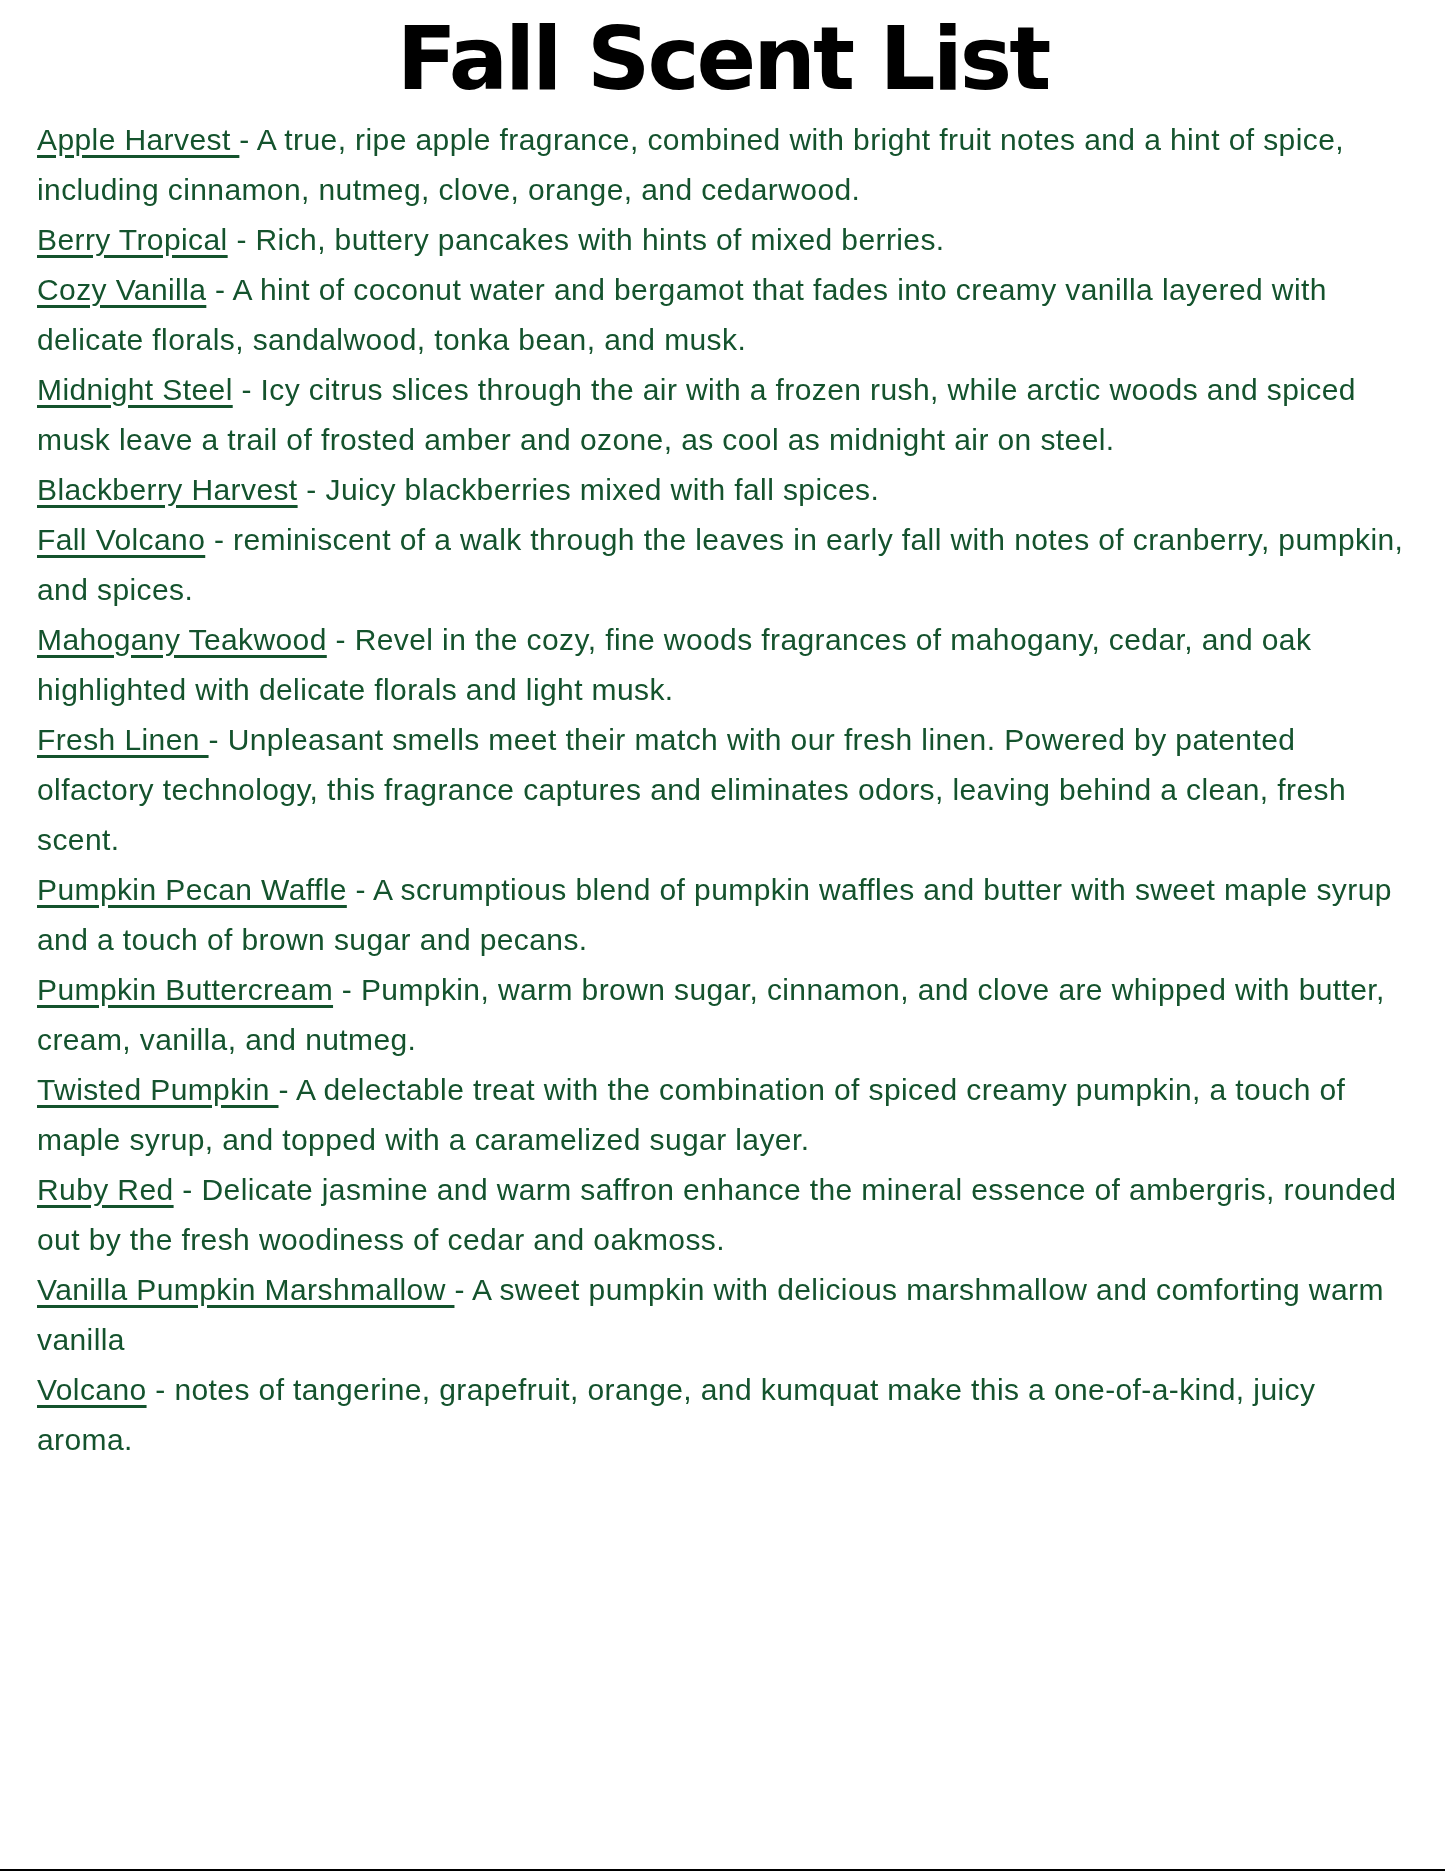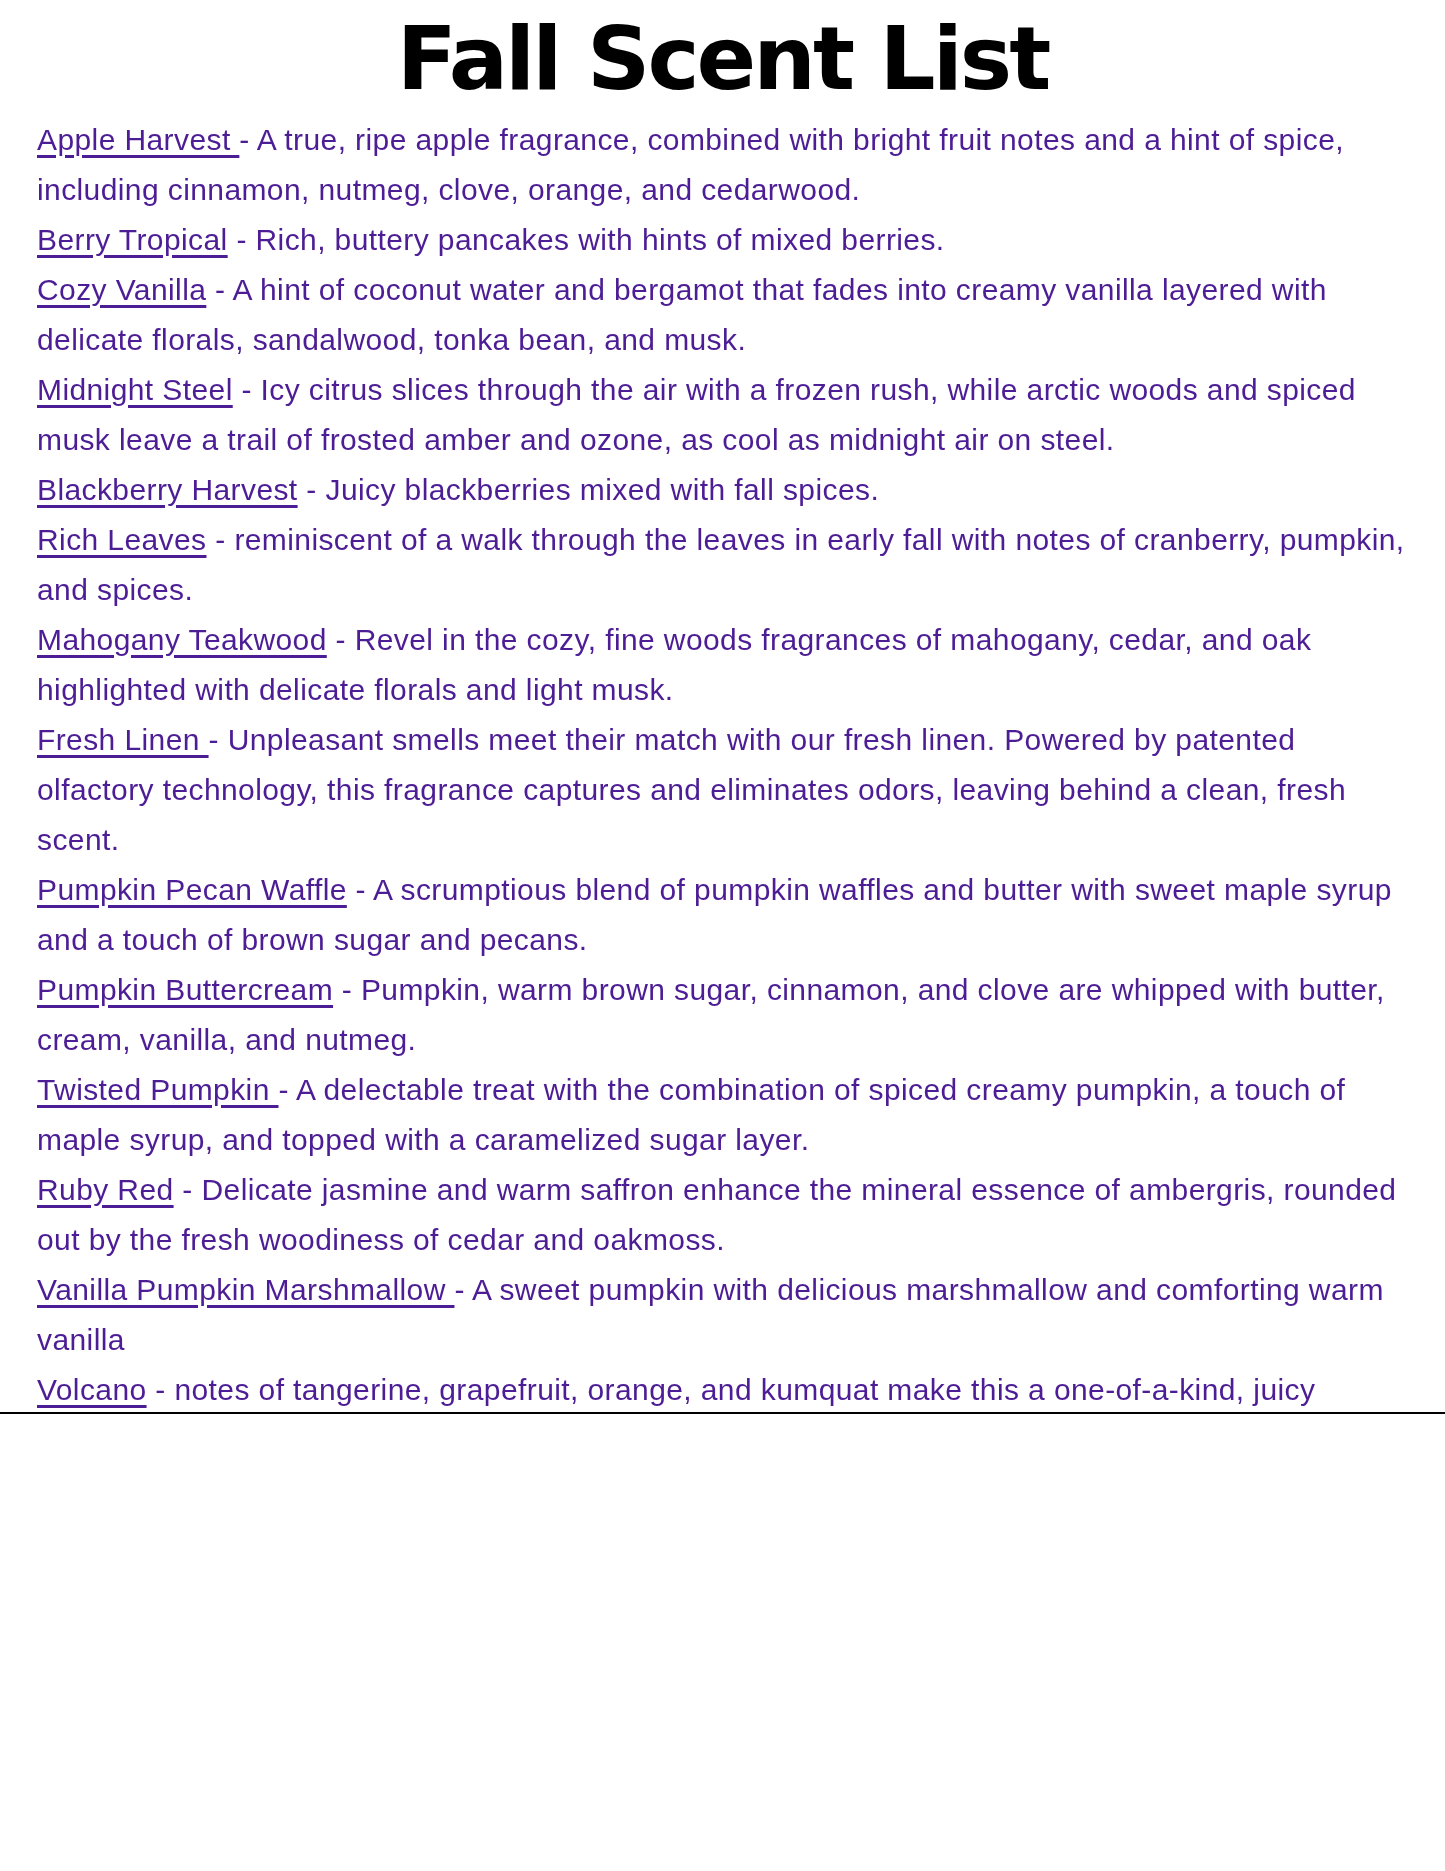--- a/index.html
+++ b/index.html
@@ -3,21 +3,21 @@
 <meta charset="utf-8">
 <style>
   html, body {
     margin: 0;
     padding: 0;
     background: #ffffff;
   }
   .page {
     position: relative;
     width: 1445px;
-    height: 1414px;
+    height: 1871px;
     background: #ffffff;
     color: #000000;
     overflow: hidden;
     box-sizing: border-box;
   }
   .page-title {
     margin: 0;
     padding-top: 10px;
     text-align: center;
     font-family: "DejaVu Sans", sans-serif;
@@ -26,21 +26,21 @@
     line-height: 1.12;
     letter-spacing: -3px;
     color: #000000;
   }
   .scent-list {
     padding: 6px 26px 0 37px;
     font-family: "Liberation Sans", sans-serif;
     font-size: 30px;
     line-height: 50px;
     letter-spacing: 0.4px;
-    color: #4c1d95;
+    color: #14532d;
   }
   .scent-entry {
     margin: 0;
   }
   .scent-name {
     text-decoration: underline;
     text-decoration-thickness: 2.5px;
     text-underline-offset: 5px;
   }
   .page-bottom-edge {
@@ -56,21 +56,21 @@
 <body>
 
 <div class="page">
   <h1 class="page-title">Fall Scent List</h1>
   <div class="scent-list">
       <p class="scent-entry"><span class="scent-name">Apple Harvest </span><span class="scent-sep">- </span><span class="scent-desc">A true, ripe apple fragrance, combined with bright fruit notes and a hint of spice, including cinnamon, nutmeg, clove, orange, and cedarwood.</span></p>
       <p class="scent-entry"><span class="scent-name">Berry Tropical</span><span class="scent-sep"> - </span><span class="scent-desc">Rich, buttery pancakes with hints of mixed berries.</span></p>
       <p class="scent-entry"><span class="scent-name">Cozy Vanilla</span><span class="scent-sep"> - </span><span class="scent-desc">A hint of coconut water and bergamot that fades into creamy vanilla layered with delicate florals, sandalwood, tonka bean, and musk.</span></p>
       <p class="scent-entry"><span class="scent-name">Midnight Steel</span><span class="scent-sep"> - </span><span class="scent-desc">Icy citrus slices through the air with a frozen rush, while arctic woods and spiced musk leave a trail of frosted amber and ozone, as cool as midnight air on steel.</span></p>
       <p class="scent-entry"><span class="scent-name">Blackberry Harvest</span><span class="scent-sep"> - </span><span class="scent-desc">Juicy blackberries mixed with fall spices.</span></p>
-      <p class="scent-entry"><span class="scent-name">Rich Leaves</span><span class="scent-sep"> - </span><span class="scent-desc">reminiscent of a walk through the leaves in early fall with notes of cranberry, pumpkin, and spices.</span></p>
+      <p class="scent-entry"><span class="scent-name">Fall Volcano</span><span class="scent-sep"> - </span><span class="scent-desc">reminiscent of a walk through the leaves in early fall with notes of cranberry, pumpkin, and spices.</span></p>
       <p class="scent-entry"><span class="scent-name">Mahogany Teakwood</span><span class="scent-sep"> - </span><span class="scent-desc">Revel in the cozy, fine woods fragrances of mahogany, cedar, and oak highlighted with delicate florals and light musk.</span></p>
       <p class="scent-entry"><span class="scent-name">Fresh Linen </span><span class="scent-sep">- </span><span class="scent-desc">Unpleasant smells meet their match with our fresh linen. Powered by patented olfactory technology, this fragrance captures and eliminates odors, leaving behind a clean, fresh scent.</span></p>
       <p class="scent-entry"><span class="scent-name">Pumpkin Pecan Waffle</span><span class="scent-sep"> - </span><span class="scent-desc">A scrumptious blend of pumpkin waffles and butter with sweet maple syrup and a touch of brown sugar and pecans.</span></p>
       <p class="scent-entry"><span class="scent-name">Pumpkin Buttercream</span><span class="scent-sep"> - </span><span class="scent-desc">Pumpkin, warm brown sugar, cinnamon, and clove are whipped with butter, cream, vanilla, and nutmeg.</span></p>
       <p class="scent-entry"><span class="scent-name">Twisted Pumpkin </span><span class="scent-sep">- </span><span class="scent-desc">A delectable treat with the combination of spiced creamy pumpkin, a touch of maple syrup, and topped with a caramelized sugar layer.</span></p>
       <p class="scent-entry"><span class="scent-name">Ruby Red</span><span class="scent-sep"> - </span><span class="scent-desc">Delicate jasmine and warm saffron enhance the mineral essence of ambergris, rounded out by the fresh woodiness of cedar and oakmoss.</span></p>
       <p class="scent-entry"><span class="scent-name">Vanilla Pumpkin Marshmallow </span><span class="scent-sep">- </span><span class="scent-desc">A sweet pumpkin with delicious marshmallow and comforting warm vanilla</span></p>
       <p class="scent-entry"><span class="scent-name">Volcano</span><span class="scent-sep"> - </span><span class="scent-desc">notes of tangerine, grapefruit, orange, and kumquat make this a one-of-a-kind, juicy aroma.</span></p>
     </div>
   <div class="page-bottom-edge"></div>

